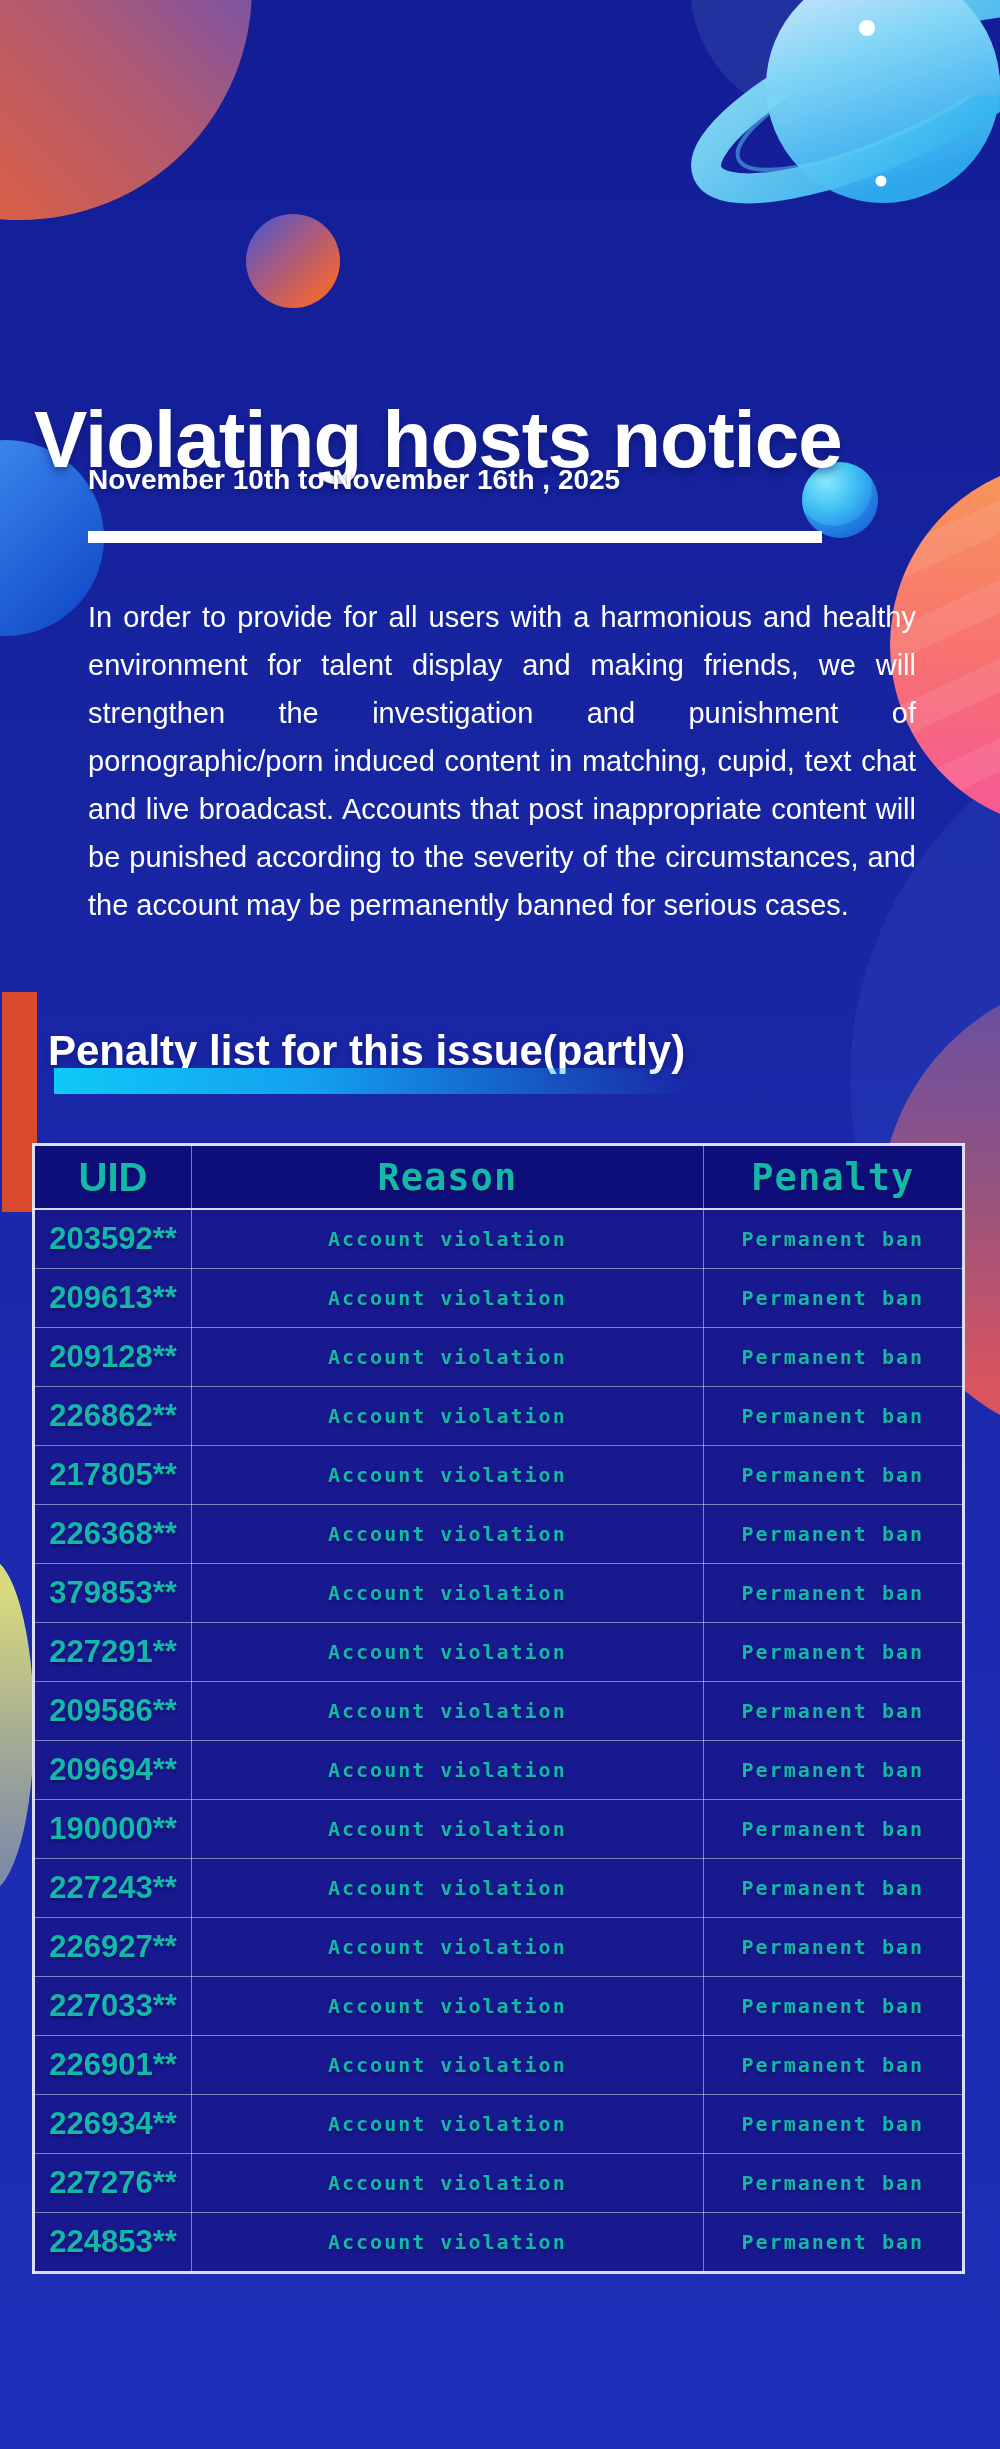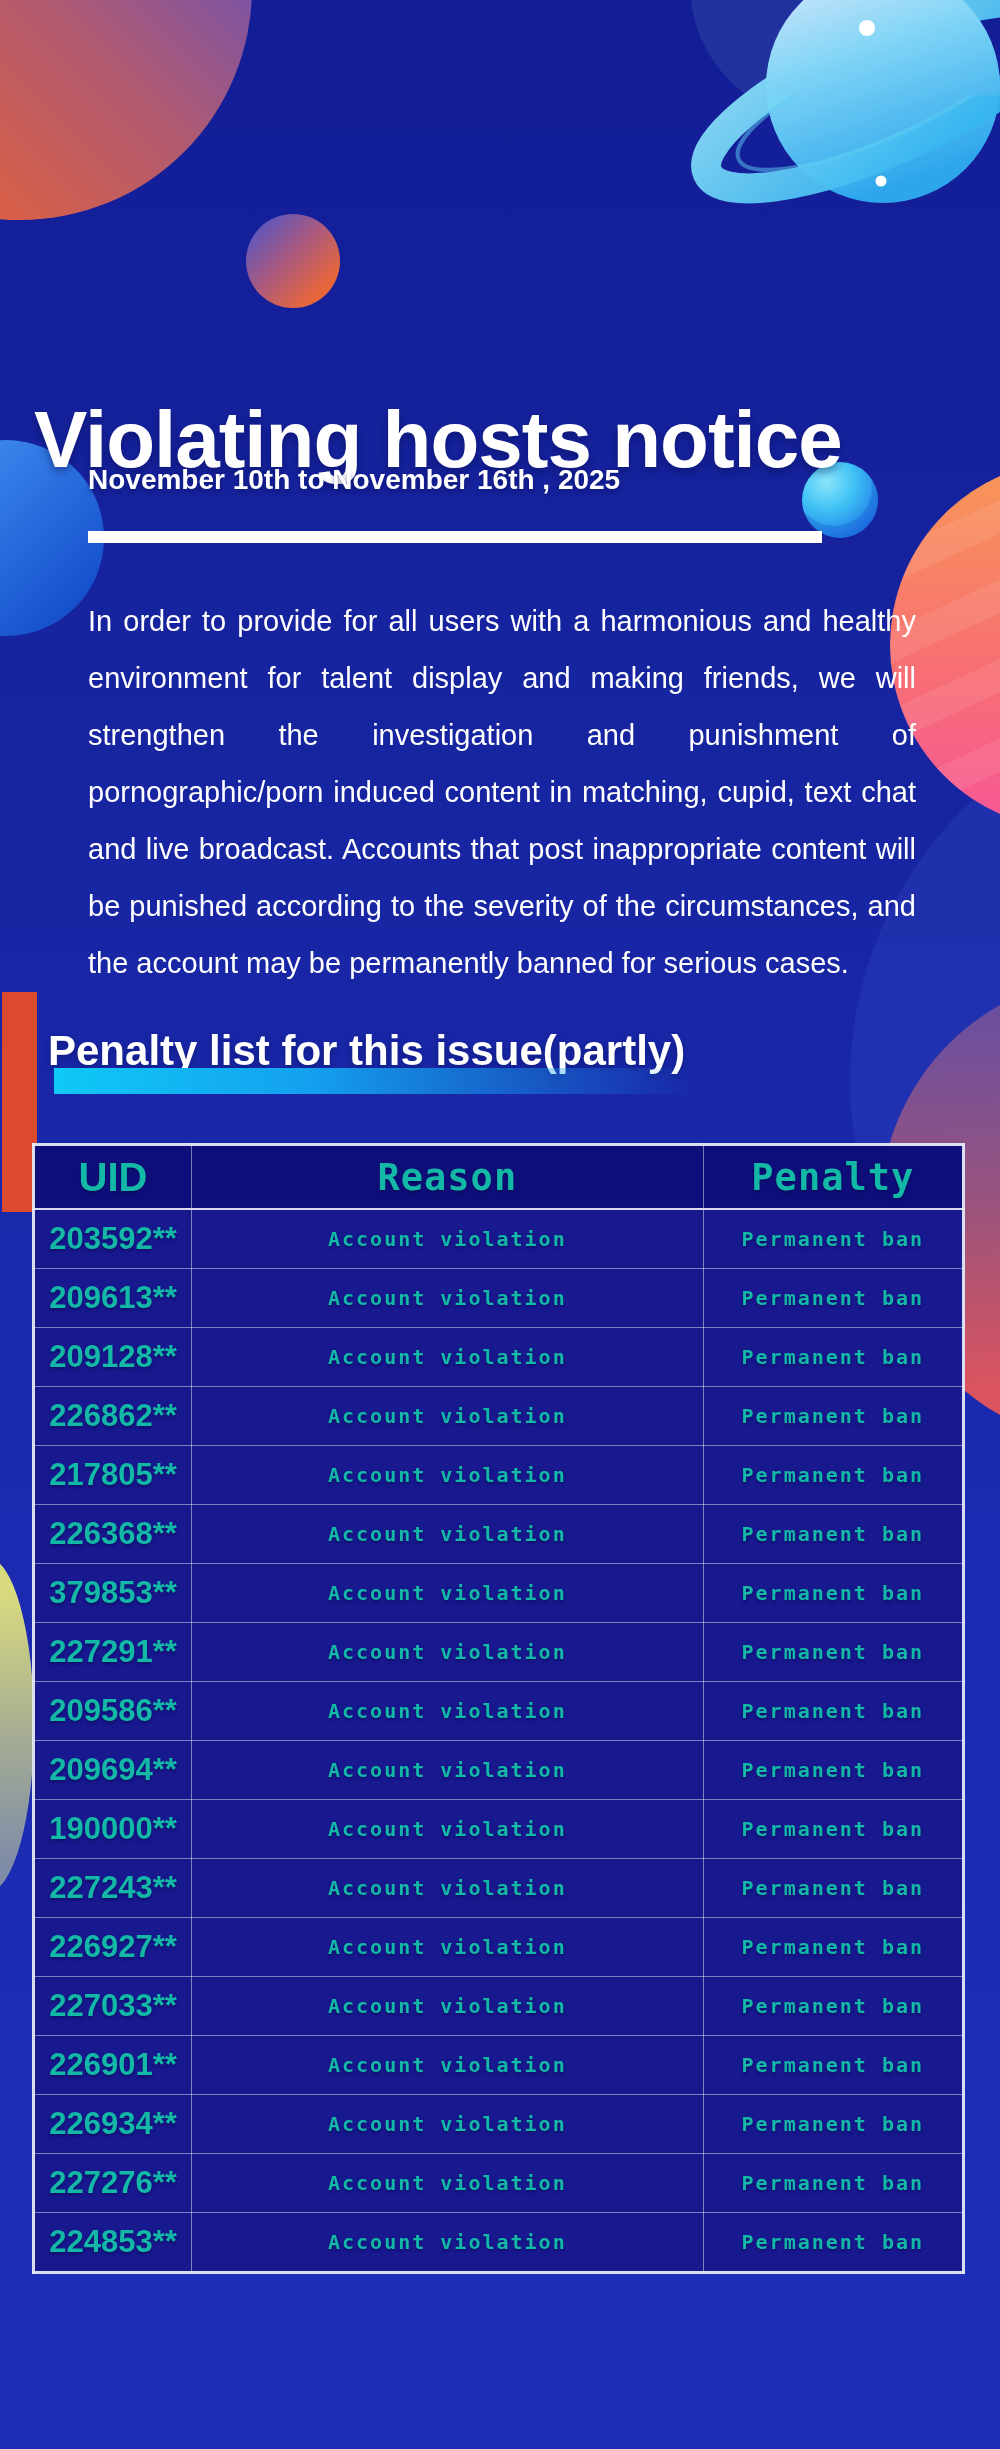--- a/index.html
+++ b/index.html
@@ -33,21 +33,21 @@
   .decor-saturn{position:absolute;left:680px;top:-45px;z-index:3;}
 
   .page-title{position:absolute;left:34px;top:340px;width:950px;z-index:5;
     font-size:80px;font-weight:bold;letter-spacing:-1px;
     text-shadow:0 4px 8px rgba(5,10,70,.45);}
   .date-range{position:absolute;left:88px;top:464px;z-index:5;
     font-size:28px;font-weight:bold;text-shadow:0 3px 5px rgba(5,10,70,.4);}
   .date-underline{position:absolute;left:88px;top:531px;width:734px;height:12px;
     background:#ffffff;z-index:5;}
   .intro-text{position:absolute;left:88px;top:564px;width:828px;z-index:5;
-    font-size:29px;line-height:57px;text-align:justify;text-align-last:left;}
+    font-size:29px;line-height:48px;text-align:justify;text-align-last:left;}
   .section-title{position:absolute;left:48px;top:992px;z-index:5;
     font-size:42px;font-weight:bold;text-shadow:0 3px 6px rgba(5,10,70,.4);}
   .section-bar{position:absolute;left:54px;top:1068px;width:640px;height:26px;z-index:5;
     background:linear-gradient(90deg,#0fc9f6 0%,#14a0ef 40%,rgba(30,80,220,0) 100%);}
 
   .table-wrap{position:absolute;left:32px;top:1143px;width:933px;z-index:5;}
   table{width:100%;border-collapse:collapse;border:3px solid rgba(228,232,246,.95);}
   th,td{color:#14b8a6;text-align:center;vertical-align:middle;padding:0;
     border:1px solid rgba(255,255,255,.45);
     text-shadow:0 2px 3px rgba(0,0,50,.4);}

